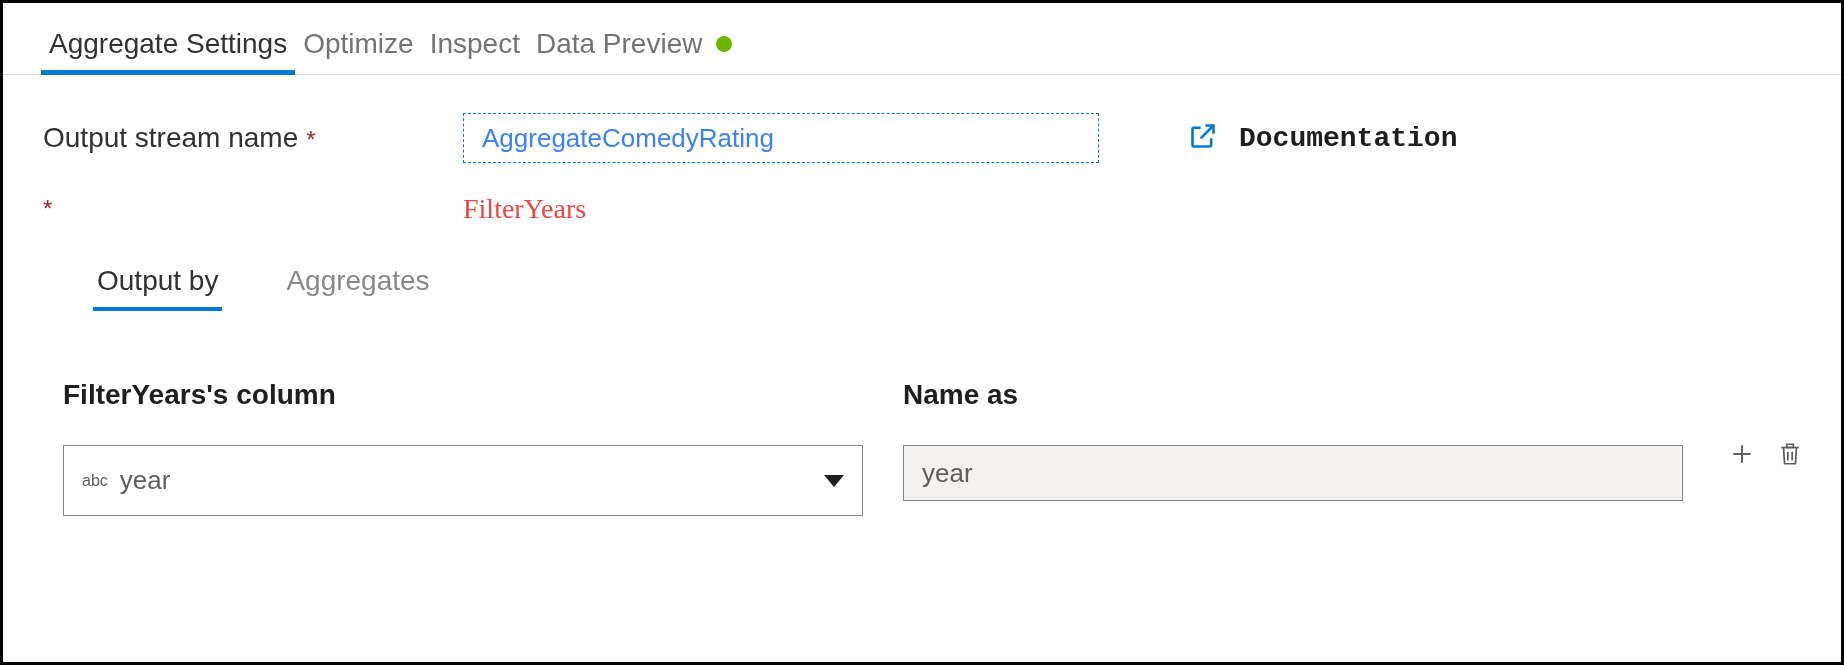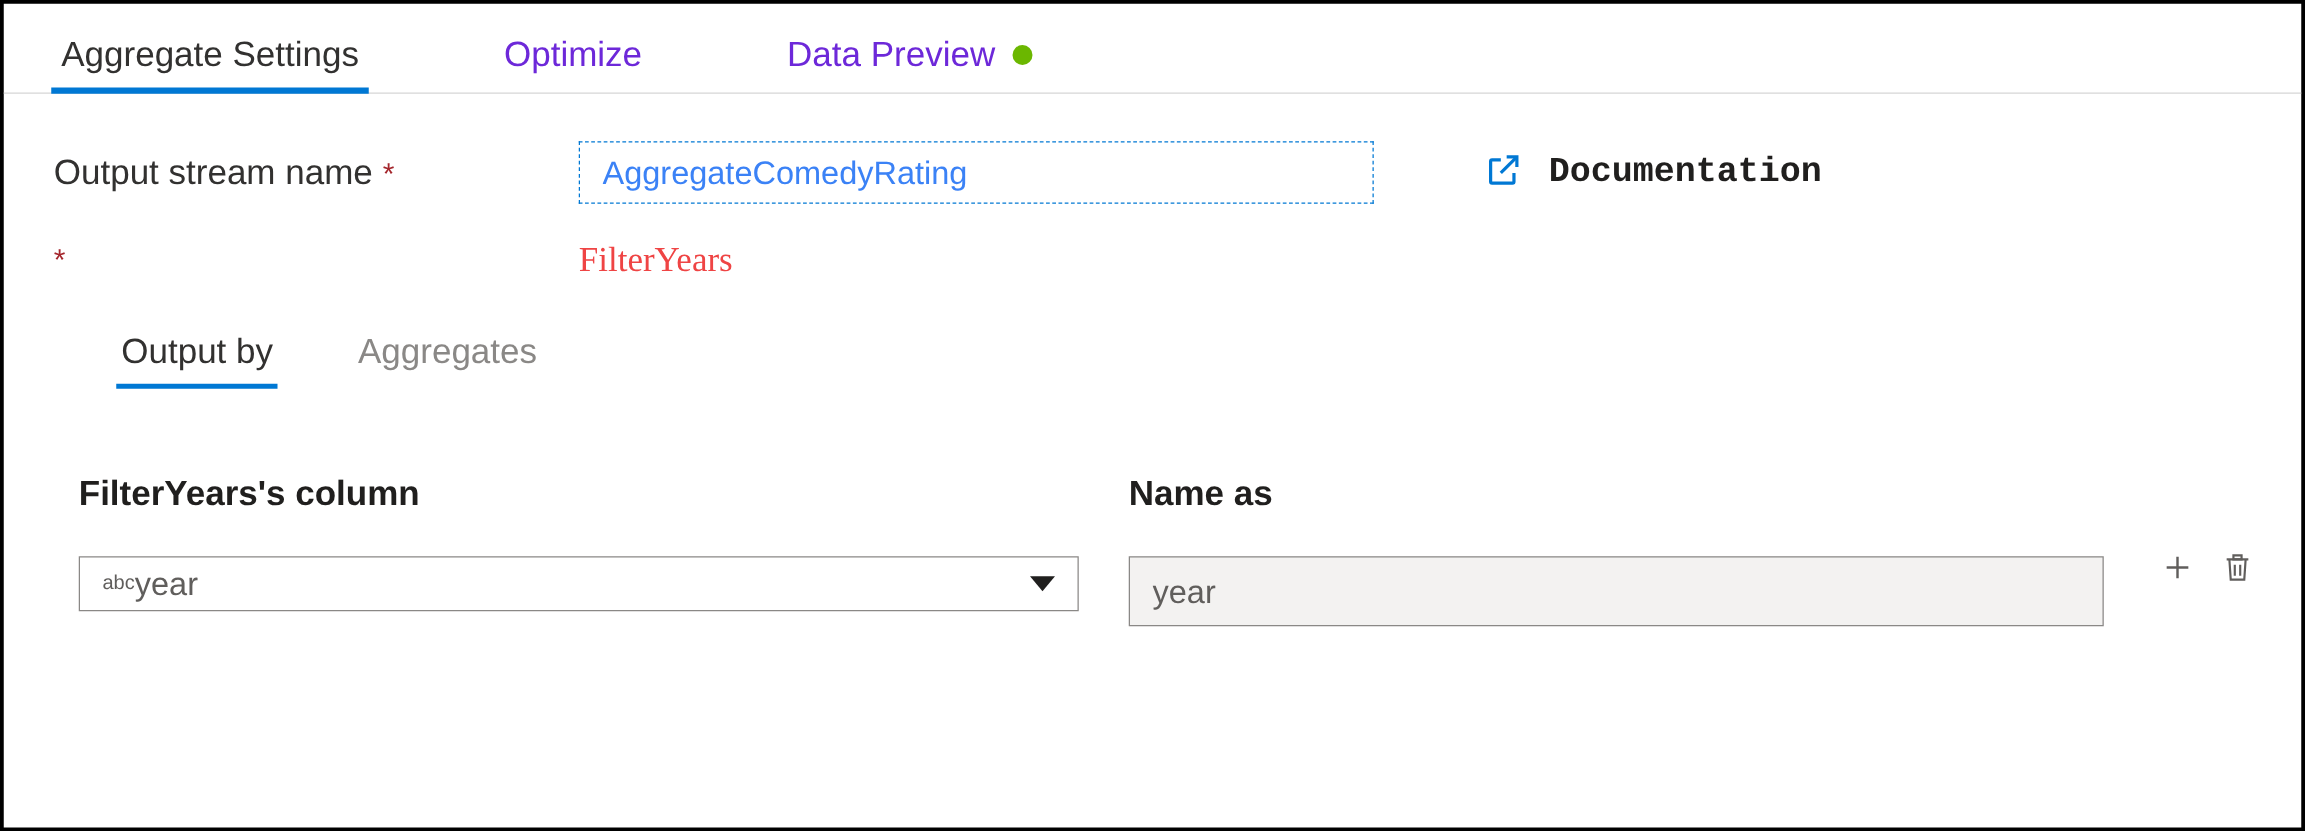--- a/index.html
+++ b/index.html
@@ -14,25 +14,24 @@
     border: 3px solid #000;
     background: #fff;
     position: relative;
   }
   .tabs-main {
     display: flex;
     align-items: flex-end;
     height: 72px;
     border-bottom: 1px solid #d6d6d6;
     padding-left: 38px;
-    gap: 100px;
   }
   .tab-main {
     font-size: 28px;
-    color: #6d28d9;
+    color: #737373;
     padding: 14px 8px;
     cursor: pointer;
     position: relative;
     display: flex;
     align-items: center;
     gap: 14px;
   }
   .tab-main.active {
     color: #323130;
     font-weight: 400;
@@ -138,27 +137,27 @@
   }
   .col-block { flex: 0 0 auto; }
   .col-header {
     font-size: 28px;
     font-weight: 600;
     color: #201f1e;
     margin-bottom: 34px;
   }
   .dropdown {
     width: 800px;
-    height: 44px;
+    height: 71px;
     border: 1px solid #8a8886;
     background: #fff;
     display: flex;
     align-items: center;
     padding: 0 18px;
-    gap: 0;
+    gap: 12px;
     cursor: pointer;
   }
   .type-badge {
     font-size: 16px;
     color: #605e5c;
     font-family: "Segoe UI", sans-serif;
   }
   .dropdown-value {
     font-size: 26px;
     color: #605e5c;
@@ -200,20 +199,23 @@
 <body>
 
 <div class="panel">
 
   <div class="tabs-main">
     <div class="tab-main active">
       <span>Aggregate Settings</span>
     </div>
     <div class="tab-main">
       <span>Optimize</span>
+    </div>
+    <div class="tab-main">
+      <span>Inspect</span>
     </div>
     <div class="tab-main">
       <span>Data Preview</span>
       <span class="status-dot"></span>
     </div>
   </div>
 
   <div class="content">
 
     <div class="row">

